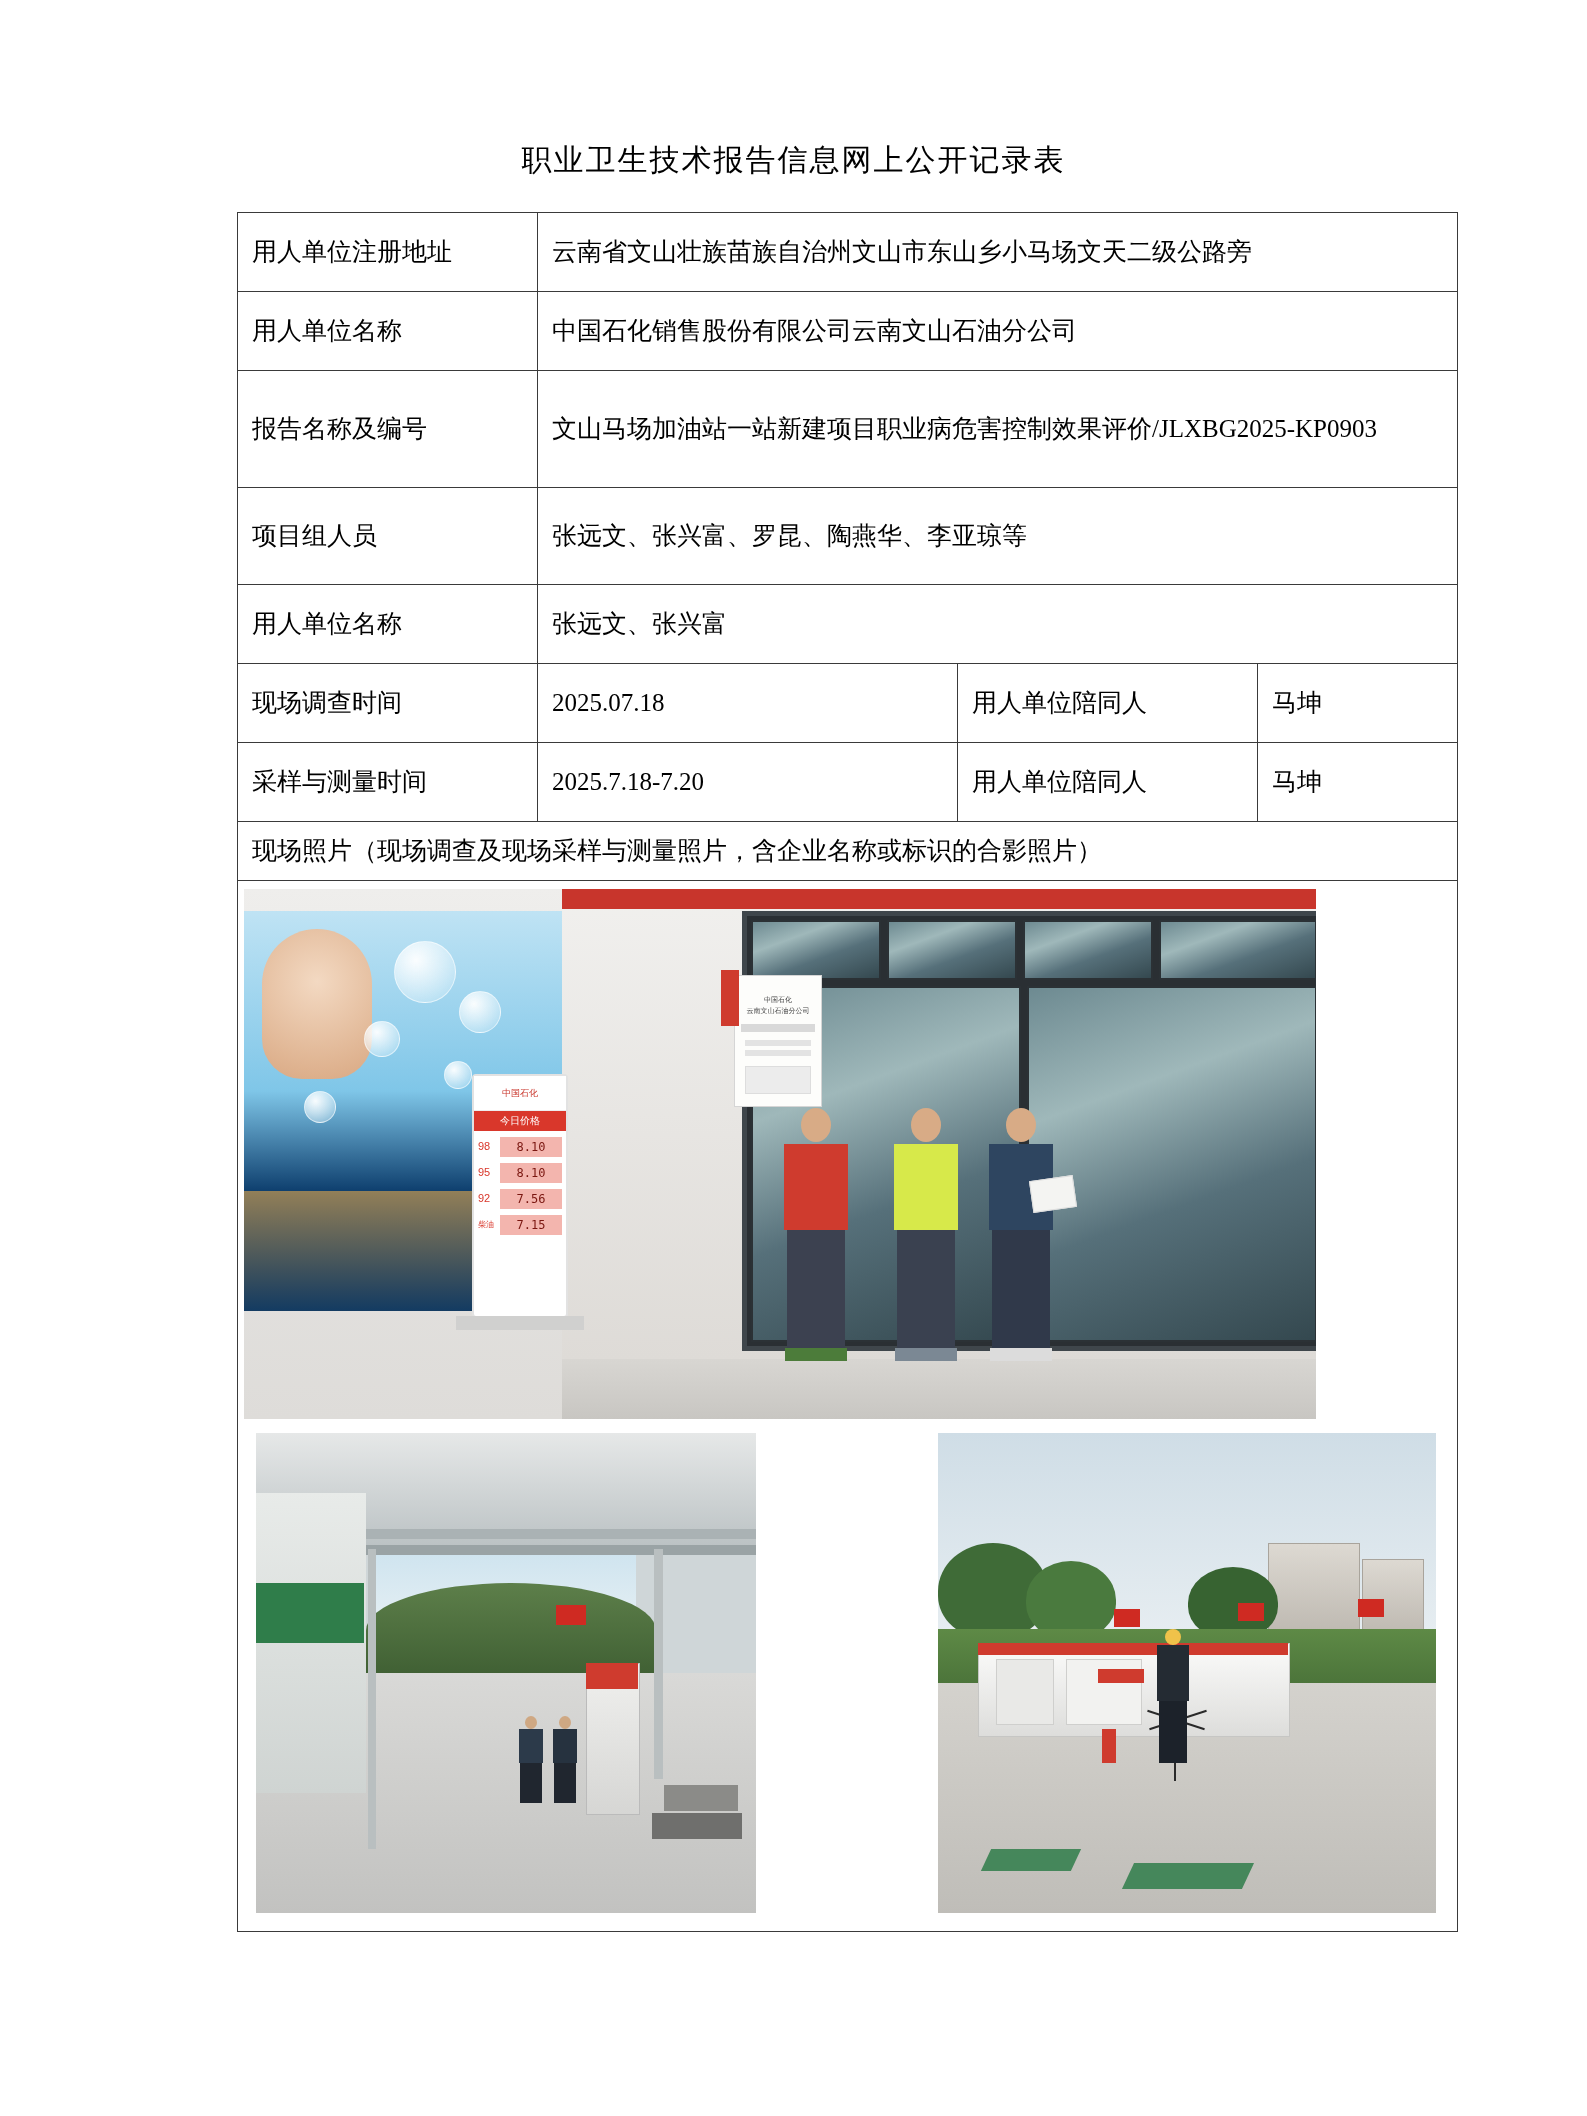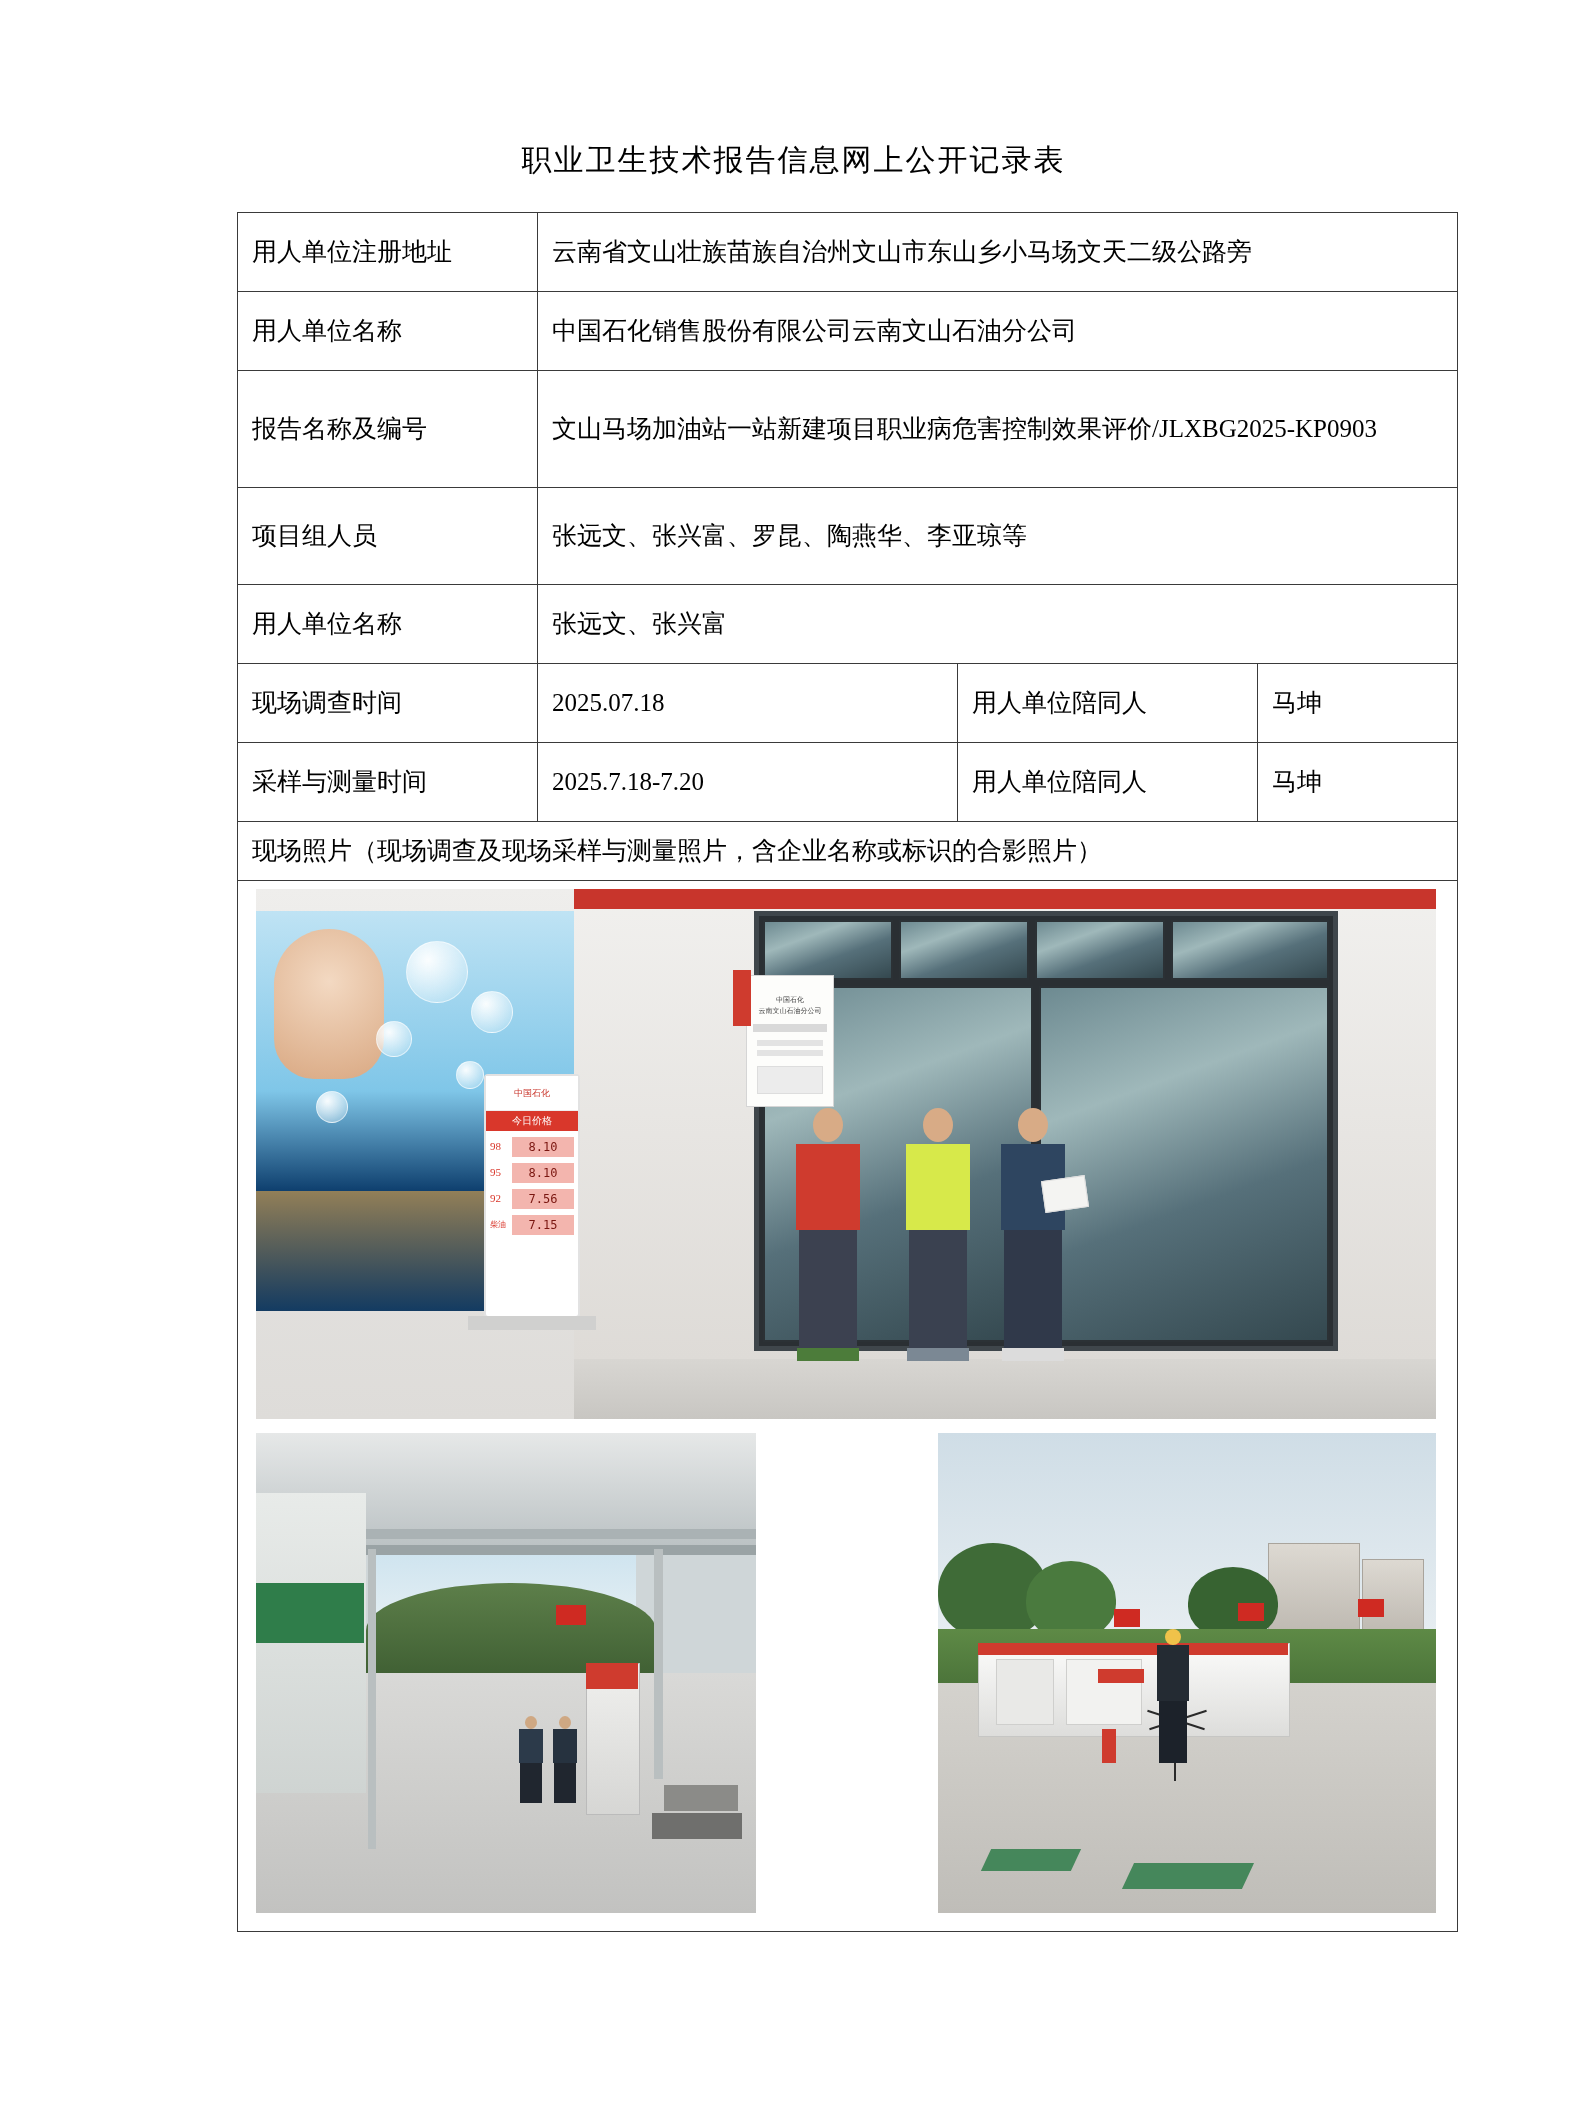--- a/index.html
+++ b/index.html
@@ -65,23 +65,23 @@
   .photo-wrap {
     position: relative;
     width: 100%;
     height: 100%;
     background: #ffffff;
   }
 
   
   .p1 {
     position: absolute;
-    left: 18px;
+    left: 6px;
     top: 8px;
-    width: 1180px;
+    width: 1072px;
     height: 530px;
     overflow: hidden;
     background: #e7e9ea;
   }
   .p1 .sky {
     position: absolute; left:0; top:0; width:100%; height:100%;
     background: linear-gradient(180deg,#efeeec 0%, #e6e5e3 40%, #dedcd9 100%);
   }
   .p1 .poster {
     position: absolute; left: 0; top: 22px; width: 318px; height: 400px;
@@ -138,21 +138,21 @@
     position:absolute; left:318px; top:470px; width:862px; height:60px;
     background:linear-gradient(180deg,#d8d6d2,#c8c6c2);
   }
   .p1 .pricestand {
     position:absolute; left:228px; top:185px; width:92px; height:240px;
     background:#ffffff; border:2px solid #e2e2e2; border-radius:4px;
   }
   .p1 .pricestand .top { height:34px;background:#fff;border-bottom:1px solid #eee; }
   .p1 .pricestand .redbar{height:20px;background:#d9372b;color:#fff;font-size:10px;text-align:center;line-height:20px;font-family:"Liberation Sans",sans-serif;}
   .p1 .pricestand .prow{display:flex;align-items:center;margin:6px 4px 0;}
-  .p1 .pricestand .pnum{font-size:11px;color:#d9372b;width:22px;font-family:Liberation Serif, serif;}
+  .p1 .pricestand .pnum{font-size:11px;color:#d9372b;width:22px;font-family:Liberation Sans, sans-serif;}
   .p1 .pricestand .pval{flex:1;height:20px;background:#f3b5ae;color:#7a1610;font-size:12px;text-align:center;line-height:20px;font-family:"DejaVu Sans Mono",monospace;}
   .p1 .pricestand .base{position:absolute;left:-18px;bottom:-14px;width:128px;height:14px;background:#d0d0cf;}
 
   
   .p2 {
     position:absolute; left:18px; top:552px; width:500px; height:480px;
     overflow:hidden; background:#cfd6d8;
   }
   .p2 .roof{position:absolute;left:0;top:0;width:100%;height:120px;background:linear-gradient(180deg,#e6e8e8,#b9c0c2);}
   .p2 .beam{position:absolute;height:10px;background:#aab2b4;}

